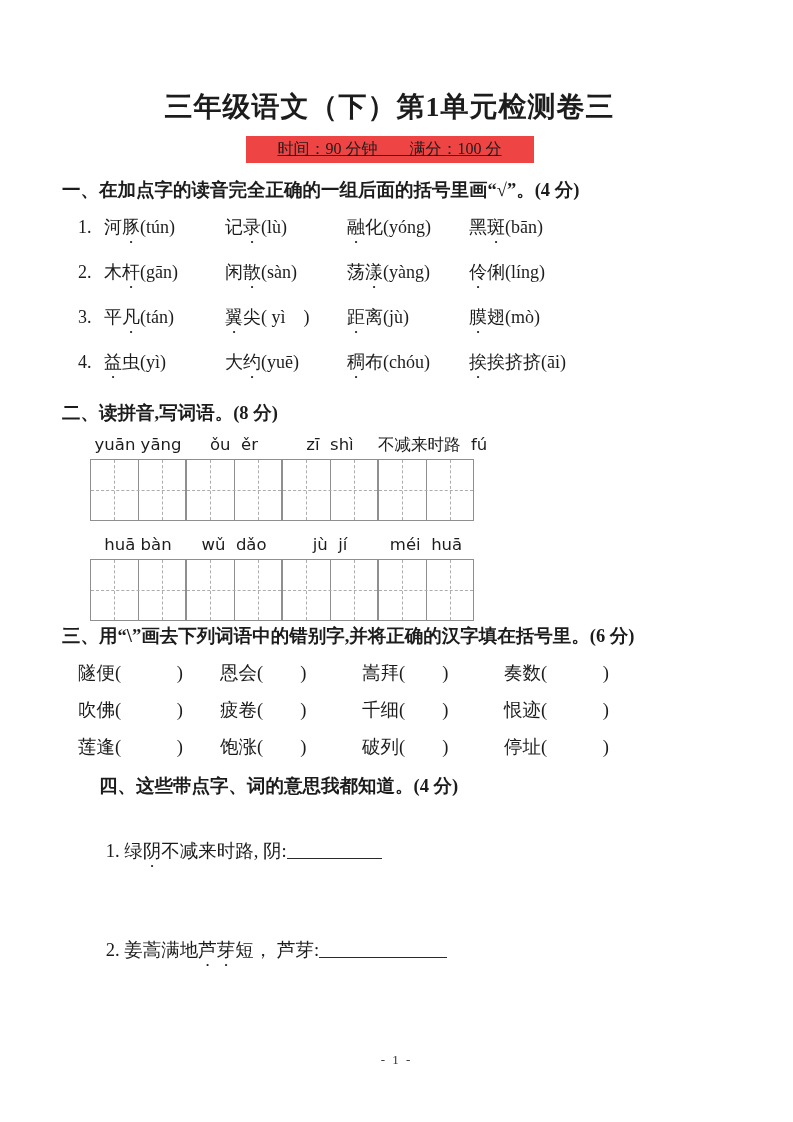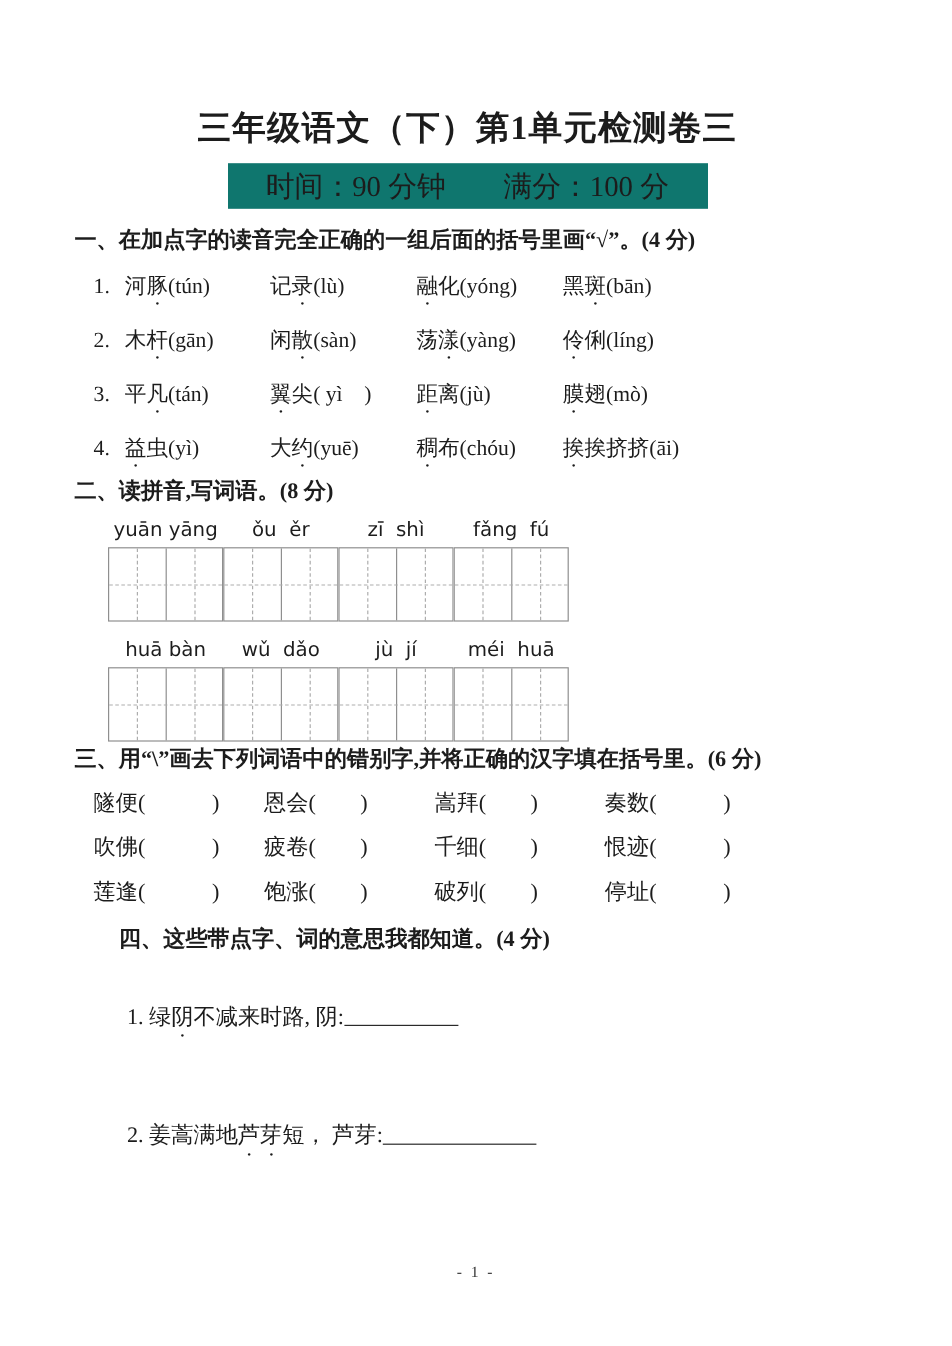--- a/index.html
+++ b/index.html
@@ -6,24 +6,24 @@
   .page{
     width:793px;height:1122px;position:relative;margin:0 auto;background:#fff;
     overflow:hidden;color:#1c1c1c;
     font-family:"Liberation Serif","DejaVu Serif",serif;
   }
   .content{padding:0 76px 0 62px;}
   .title{
     margin:88px 0 0;text-align:center;font-size:28px;font-weight:700;letter-spacing:1px;
   }
   .subtitle-wrap{text-align:center;margin-top:10px;}
-  .subtitle{display:inline-block;background:#0f766e;padding:3px 32px;font-size:24px;}
+  .subtitle{display:inline-block;background:#ef4444;padding:3px 32px;font-size:16px;text-decoration:underline;}
   .sec-heading{font-weight:700;font-size:18.5px;line-height:23px;margin:0;}
   .mt-s1{margin-top:16px;}
-  .mt-s2{margin-top:6px;}
+  .mt-s2{margin-top:20px;}
   .mt-s3{margin-top:4px;}
   .mt-s4{margin-top:16px;margin-left:37px;}
 
   
   .s1-row{
     display:grid;grid-template-columns:26px 121px 122px 122px auto;
     margin:13px 0 0 16px;font-size:18px;line-height:24px;white-space:pre;
   }
   .dotchar{
     -webkit-text-emphasis:filled dot #1c1c1c;
@@ -127,21 +127,21 @@
           </div>
       </div>
       <div class="pin-group">
         <div class="pinyin">zī  shì</div>
         <div class="tzg">
             <div class="cell"></div>
             <div class="cell"></div>
           </div>
       </div>
       <div class="pin-group">
-        <div class="pinyin">fǎng  fú</div>
+        <div class="pinyin">不减来时路  fú</div>
         <div class="tzg">
             <div class="cell"></div>
             <div class="cell"></div>
           </div>
       </div>
     </div>
 
     <div class="s2-groups second">
       <div class="pin-group">
         <div class="pinyin">huā bàn</div>

